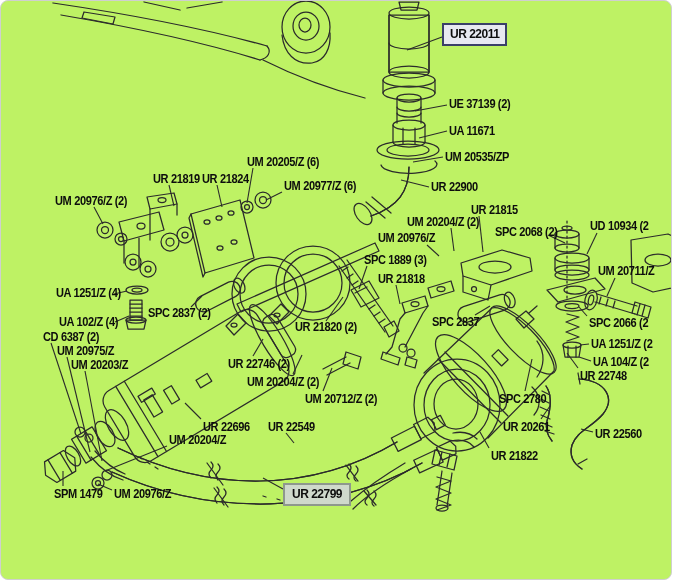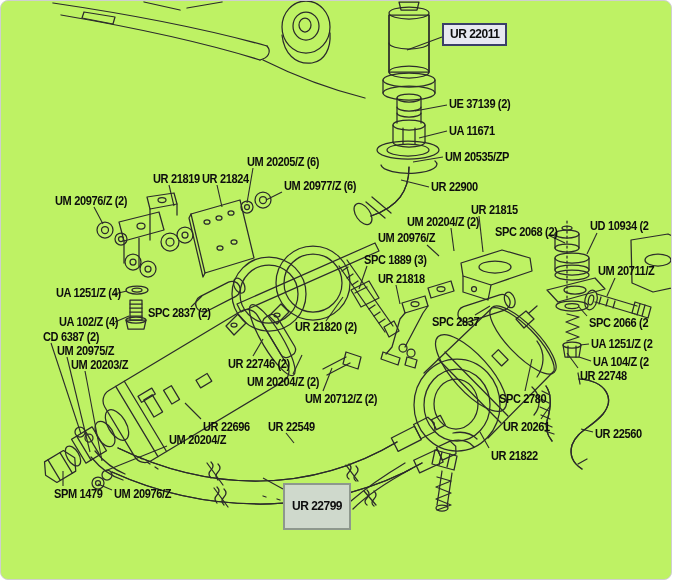--- a/index.html
+++ b/index.html
@@ -14,21 +14,21 @@
   .plbl{
     position:absolute;white-space:nowrap;color:#0d0d0d;
     font-weight:bold;font-size:12px;line-height:13px;letter-spacing:-0.4px;
     transform:scaleX(0.92);transform-origin:left top;
   }
   .plbl.boxed{
     padding:3px 6px;border:2px solid #3a4068;background:#e7e9f1;
     transform:none;letter-spacing:-0.5px;
   }
   .plbl.selected{
-    padding:15px 7px;border:2px solid #8e988d;background:#cfd9cc;
+    padding:3px 7px;border:2px solid #8e988d;background:#cfd9cc;
     transform:none;letter-spacing:-0.5px;
   }
 </style>
 </head>
 <body>
 
 <div class="page">
 
   <svg id="art" width="684" height="580" viewBox="0 0 684 580">
     <defs>

